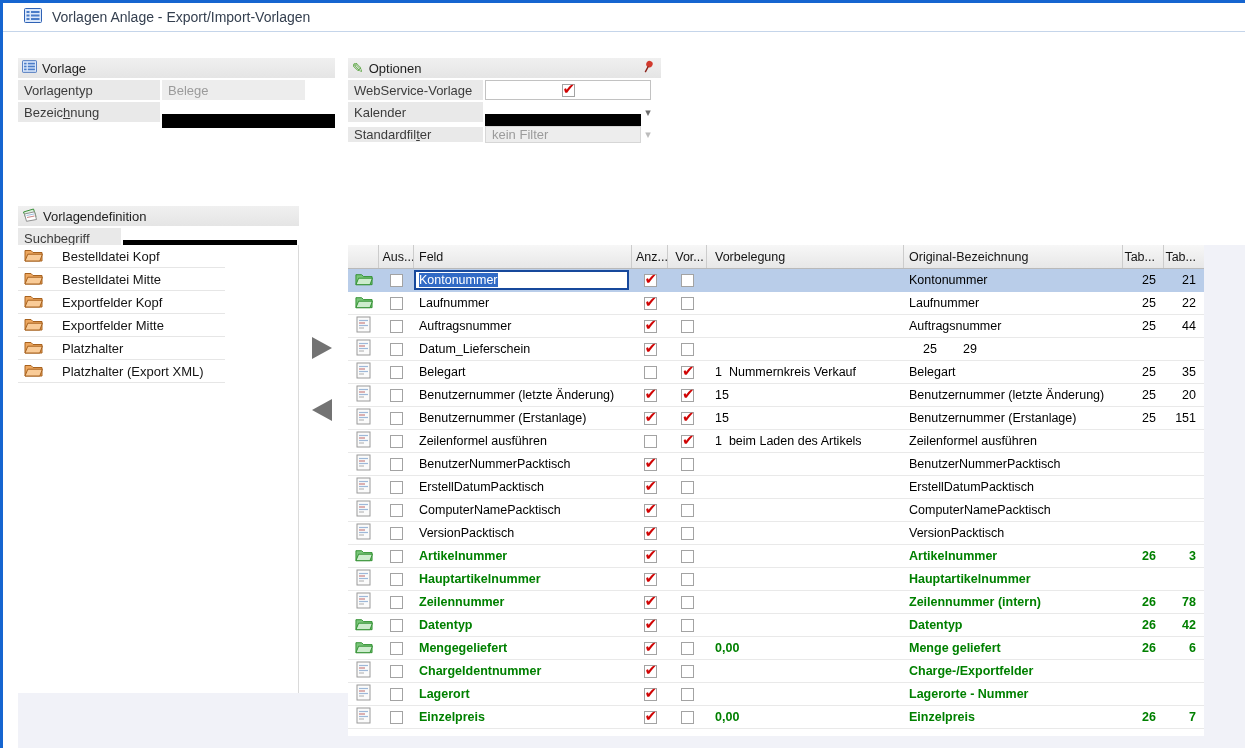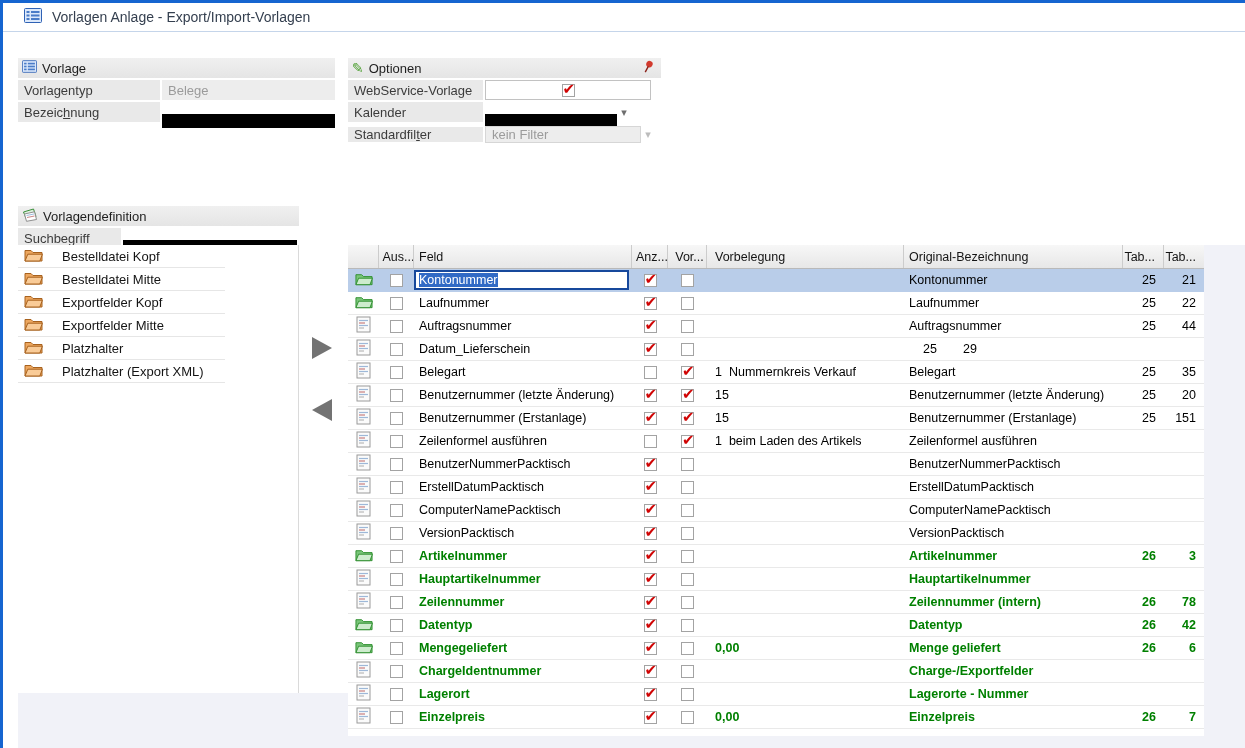--- a/index.html
+++ b/index.html
@@ -116,21 +116,21 @@
           <rect x="2.5" y="10" width="3" height="2" fill="#4a7cc8"></rect>
         <rect x="7" y="3" width="8.5" height="2" fill="#4a7cc8"></rect>
           <rect x="7" y="6.5" width="8.5" height="2" fill="#4a7cc8"></rect>
           <rect x="7" y="10" width="8.5" height="2" fill="#4a7cc8"></rect>
       </svg>
     </span>
     <span>Vorlage</span>
   </div>
   <div class="frow" style="left:15px; top:77px; width:317px;">
     <div class="flabel" style="width:142px;">Vorlagentyp</div>
-    <div class="fvalue v-disabled" style="width:173px;">Belege</div>
+    <div class="fvalue v-disabled" style="width:143px;">Belege</div>
   </div>
   <div class="frow" style="left:15px; top:99px; width:317px;">
     <div class="flabel" style="width:142px;">
       <span>Bezeic</span>
         <span class="mn">h</span>
         <span>nung</span>
     </div>
     <div class="fvalue v-input" style="width:173px;">EXIM-Packtisch</div>
   </div>
 
@@ -147,21 +147,21 @@
     </span>
   </div>
   <div class="frow" style="left:345px; top:77px; width:313px;">
     <div class="flabel" style="width:135px;">WebService-Vorlage</div>
     <div class="check-field" style="width:166px; margin-left:2px;">
       <span class="cb on"></span>
     </div>
   </div>
   <div class="frow" style="left:345px; top:99px; width:313px;text-align:center;">
     <div class="flabel" style="width:135px;">Kalender</div>
-    <div class="fvalue v-input" style="width:132px;">0 gregorianisch</div>
+    <div class="fvalue v-input" style="width:156px;">0 gregorianisch</div>
     <div class="dd-arrow">▾</div>
   </div>
   <div class="frow" style="left:345px; top:121px; width:313px;align-items:center;">
     <div class="flabel" style="width:135px;">
       <span>Standardfil</span>
         <span class="mn">t</span>
         <span>er</span>
     </div>
     <div class="fvalue v-disabled" style="width:156px; border:1px solid #d6d6d6;">kein Filter</div>
     <div class="dd-arrow dis">▾</div>

